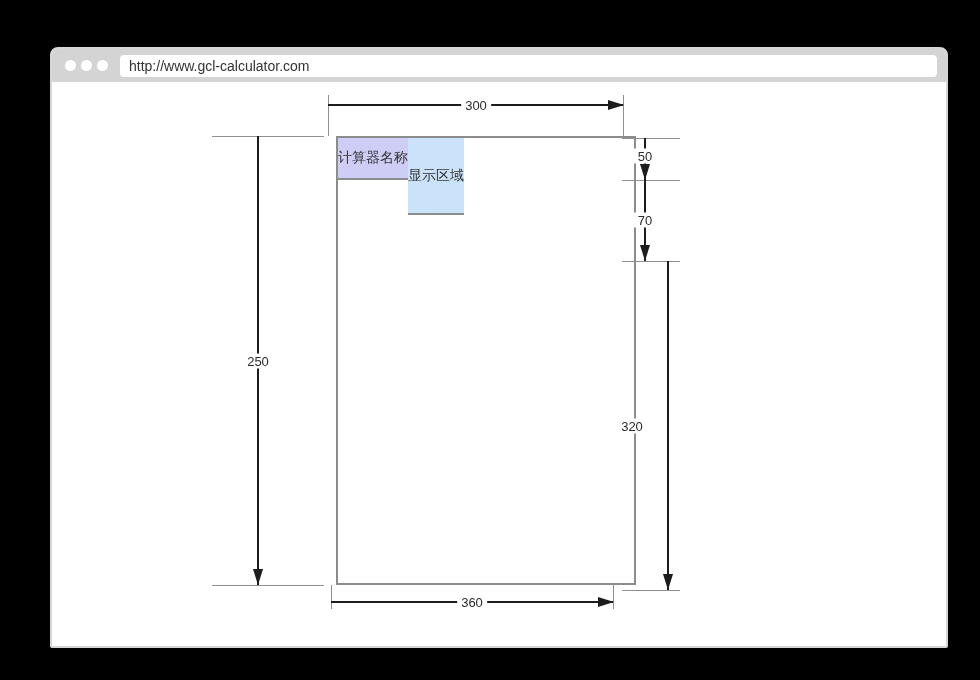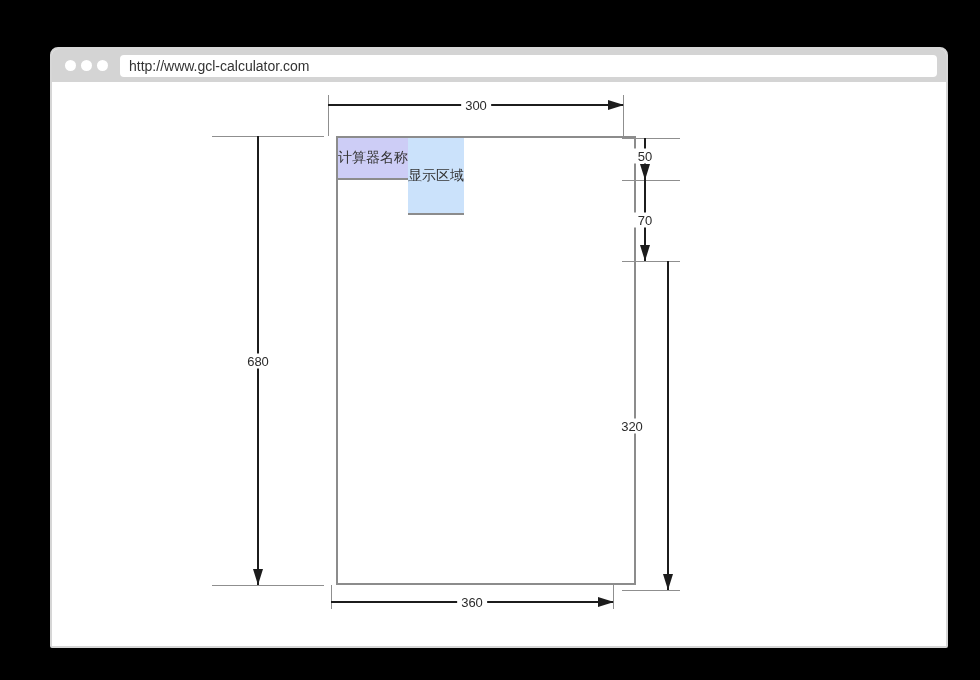--- a/index.html
+++ b/index.html
@@ -124,21 +124,21 @@
       <div class="vext" style="left:276px; top:13px; height:41px;"></div>
       <div class="vext" style="left:571px; top:13px; height:41px;"></div>
       <div class="hline" style="left:276px; top:22px; width:295px;"></div>
       <div class="arrow arrow-right" style="left:556px; top:18px;"></div>
       <div class="dim-label" style="left:424px; top:23px;">300</div>
 
       <div class="hext" style="left:160px; top:54px; width:112px;"></div>
       <div class="hext" style="left:160px; top:503px; width:112px;"></div>
       <div class="vline" style="left:205px; top:54px; height:449px;"></div>
       <div class="arrow arrow-down" style="left:201px; top:487px;"></div>
-      <div class="dim-label" style="left:206px; top:279px;">680</div>
+      <div class="dim-label" style="left:206px; top:279px;">250</div>
 
       <div class="hext" style="left:570px; top:56px; width:58px;"></div>
       <div class="hext" style="left:570px; top:98px; width:58px;"></div>
       <div class="hext" style="left:570px; top:179px; width:58px;"></div>
       <div class="hext" style="left:570px; top:508px; width:58px;"></div>
 
       <div class="vline" style="left:592px; top:56px; height:42px;"></div>
       <div class="arrow arrow-down" style="left:588px; top:82px;"></div>
       <div class="dim-label" style="left:593px; top:74px;">50</div>
 

